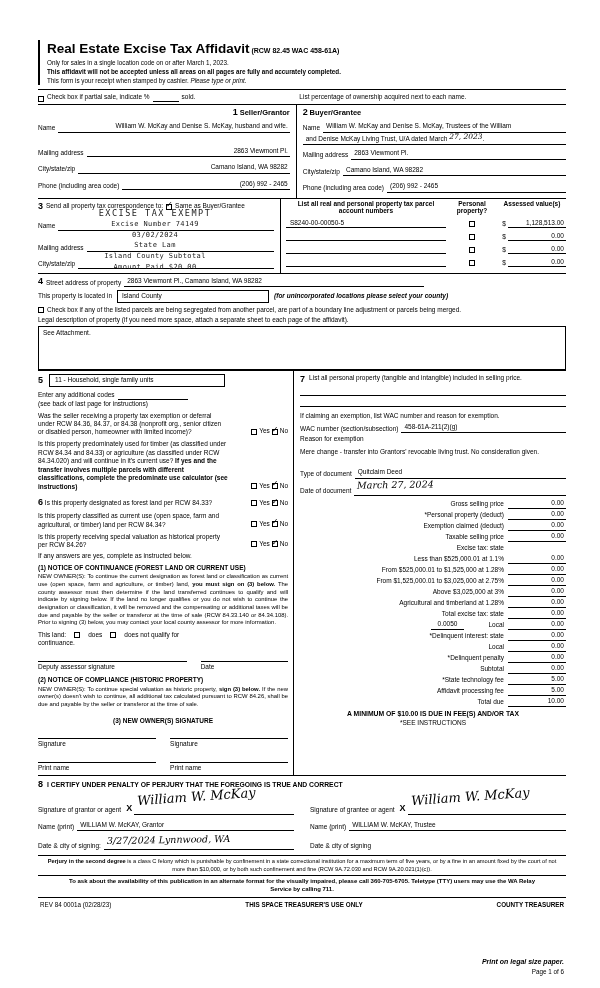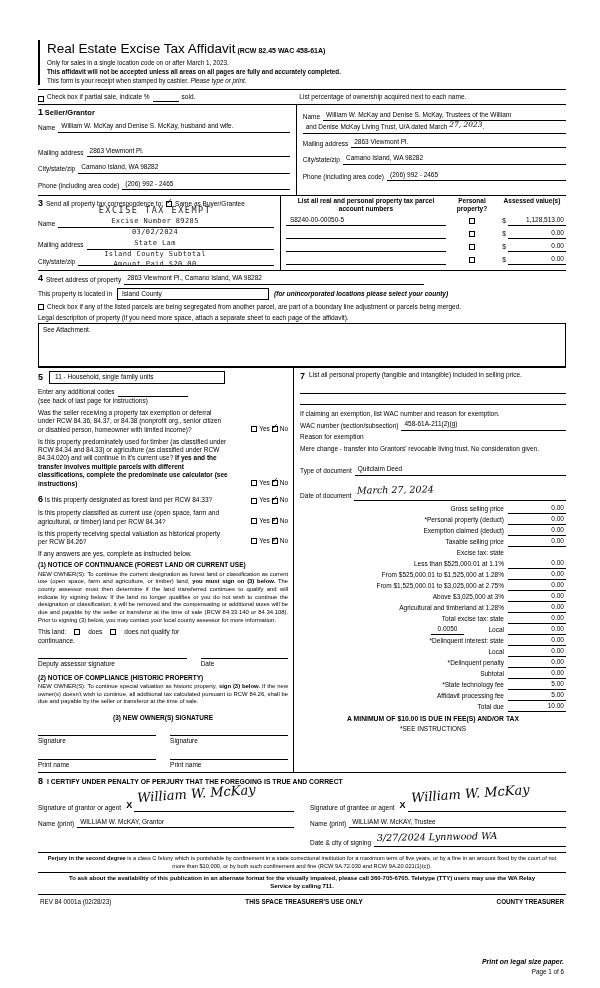--- a/index.html
+++ b/index.html
@@ -12,41 +12,41 @@
 
 
 .header{display:flex;}
 .logo-col{width:112px;flex:none;}
 .logo-row{display:flex;gap:4px;align-items:flex-start;}
 .dept-small{font-size:6px;}
 .dept-big{font-size:13px;font-weight:bold;letter-spacing:.2px;}
 .dept-sub{font-size:5.8px;font-style:italic;}
 .form-number{font-size:10px;font-weight:bold;margin-top:5px;}
 .title-col{flex:1;border-left:2.5px solid #000;padding-left:7px;}
-.form-title{font-size:13.5px;font-weight:normal;text-align:center;}
+.form-title{font-size:13.5px;font-weight:bold;text-align:center;}
 .title-ref{font-size:7px;font-weight:bold;}
 .hnote{font-size:6.3px;margin-top:1px;}
 
 
 .sec-num{font-size:9px;font-weight:bold;}
 .sec-title{font-size:7.5px;font-weight:bold;}
 .frow{display:flex;align-items:flex-end;}
 .flabel{flex:none;padding-right:3px;}
 .fline{flex:1;border-bottom:1px solid #000;padding:0 2px 1px 3px;white-space:nowrap;min-height:7px;}
 .cb{display:inline-block;width:6px;height:6px;border:1px solid #000;position:relative;flex:none;vertical-align:-1px;}
 .cb .mk{position:absolute;left:-1px;top:-3.5px;font-size:8px;font-style:normal;line-height:1;}
 
 
 .topbar{display:flex;align-items:flex-end;border-top:1px solid #000;margin-top:4px;padding:3px 0 2px 0;position:relative;}
 .pct-line{width:26px;border-bottom:1px solid #000;margin:0 3px;}
 .own-note{position:absolute;left:49.5%;bottom:2px;}
 
 
 .sec12{display:flex;border-top:1px solid #000;}
-.s1{width:49%;border-right:1px solid #000;padding:2px 6px 5px 0;}
+.s1{width:49%;border-right:1px solid #000;padding:2px 6px 5px 0;text-align:right;}
 .s2{width:51%;padding:2px 0 5px 6px;}
 
 
 .sec3{display:flex;border-top:1px solid #000;}
 .s3l{width:46%;border-right:1px solid #000;padding:2px 6px 4px 0;position:relative;}
 .s3r{width:54%;padding:1px 0 4px 5px;}
 .stamp{position:absolute;left:28px;top:9px;width:178px;text-align:center;
   font-family:"DejaVu Sans Mono",monospace;color:#1a1a1a;}
 .stamp-l1{font-size:8.5px;letter-spacing:1.5px;}
 .stamp-ln{font-size:7px;letter-spacing:.4px;line-height:1.55;}
@@ -147,20 +147,22 @@
       <div class="frow" style="margin-top:6px">
         <span class="flabel">City/state/zip</span>
         <span class="fline">Camano Island, WA  98282</span>
       </div>
       <div class="frow" style="margin-top:6px">
         <span class="flabel">Phone (including area code)</span>
         <span class="fline">(206) 992 - 2465</span>
       </div>
     </div>
     <div class="s2">
+      <div><span class="sec-num">2</span>
+        <span class="sec-title">Buyer/Grantee</span></div>
       <div class="frow" style="margin-top:4px">
         <span class="flabel">Name</span>
         <span class="fline">William W. McKay and Denise S. McKay, Trustees of the William</span>
       </div>
       <div class="frow" style="margin-top:1px">
         <span class="fline"><span>and Denise McKay Living Trust, U/A dated March</span>
           <span class="hand hand-raise">27, 2023</span><span>.</span></span>
       </div>
       <div class="frow" style="margin-top:4px">
         <span class="flabel">Mailing address</span>
@@ -194,21 +196,21 @@
       <div class="frow" style="margin-top:13px">
         <span class="flabel">Mailing address</span>
         <span class="fline"></span>
       </div>
       <div class="frow" style="margin-top:8px">
         <span class="flabel">City/state/zip</span>
         <span class="fline"></span>
       </div>
       <div class="stamp">
         <div class="stamp-l1">EXCISE TAX EXEMPT</div>
-        <div class="stamp-ln">Excise Number 89285</div>
+        <div class="stamp-ln">Excise Number 74149</div>
         <div class="stamp-ln">03/02/2024</div>
         <div class="stamp-ln">State Lam</div>
         <div class="stamp-ln">Island County Subtotal</div>
         <div class="stamp-ln">Amount Paid $20.00</div>
       </div>
     </div>
     <div class="s3r">
       <div class="ptable-head">
         <span class="ph1">List all real and personal property tax parcel account numbers</span>
         <span class="ph2">Personal property?</span>
@@ -377,21 +379,21 @@
       <div class="frow" style="margin-top:2px">
         <span class="flabel">WAC number (section/subsection)</span>
         <span class="fline">458-61A-211(2)(g)</span>
       </div>
       <div style="margin-top:2px">Reason for exemption</div>
       <div style="margin-top:4px;padding-right:20px">Mere change - transfer into Grantors' revocable living trust. No consideration given.</div>
       <div class="frow" style="margin-top:12px">
         <span class="flabel">Type of document</span>
         <span class="fline">Quitclaim Deed</span>
       </div>
-      <div class="frow" style="margin-top:12px;height:13px">
+      <div class="frow" style="margin-top:4px;height:13px">
         <span class="flabel">Date of document</span>
         <span class="fline"><span class="hand handdate">March 27, 2024</span></span>
       </div>
       <div class="money">
 
           <div class="money-row">
 
             <span class="mlabel">Gross selling price</span>
             <span class="mval">0.00</span>
           </div>
@@ -519,34 +521,37 @@
       <div class="s8col">
         <div class="sigline-row">
           <span class="flabel">Signature of grantor or agent</span>
           <span class="sigx">X</span>
           <span class="fline"><span class="hand bigsig">William W. McKay</span></span>
         </div>
         <div class="frow">
           <span class="flabel">Name (print)</span>
           <span class="fline">WILLIAM W. McKAY, Grantor</span>
         </div>
+        <div class="frow" style="height:13px">
+          <span class="flabel">Date &amp; city of signing:</span>
+          <span class="fline"><span class="hand handdate">3/27/2024   Lynnwood, WA</span></span>
+        </div>
       </div>
       <div class="s8col">
         <div class="sigline-row">
           <span class="flabel">Signature of grantee or agent</span>
           <span class="sigx">X</span>
           <span class="fline"><span class="hand bigsig">William W. McKay</span></span>
         </div>
         <div class="frow">
           <span class="flabel">Name (print)</span>
           <span class="fline">WILLIAM W. McKAY, Trustee</span>
         </div>
         <div class="frow" style="height:13px">
           <span class="flabel">Date &amp; city of signing</span>
-          <span class="fline"><span class="hand handdate">3/27/2024   Lynnwood WA</span></span>
         </div>
       </div>
     </div>
   </div>
 
   <div class="perjury">
     <b>Perjury in the second degree</b><span> is a class C felony which is punishable by confinement in a state correctional institution for a maximum term of five years, or by a fine in an amount fixed by the court of not more than $10,000, or by both such confinement and fine (RCW 9A.72.030 and RCW 9A.20.021(1)(c)).</span>
   </div>
   <div class="altformat">To ask about the availability of this publication in an alternate format for the visually impaired, please call 360-705-6705. Teletype (TTY) users may use the WA Relay Service by calling 711.</div>
   <div class="revrow">

